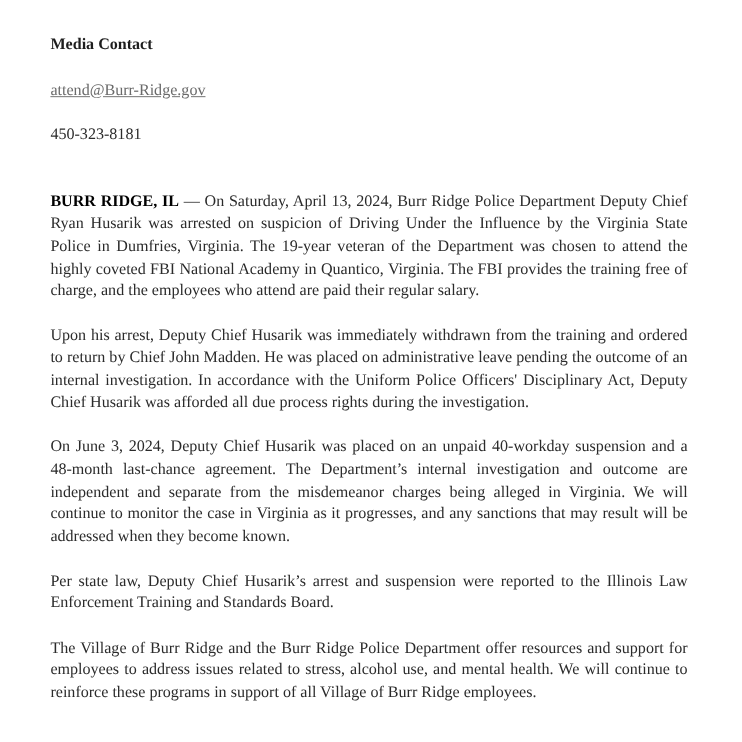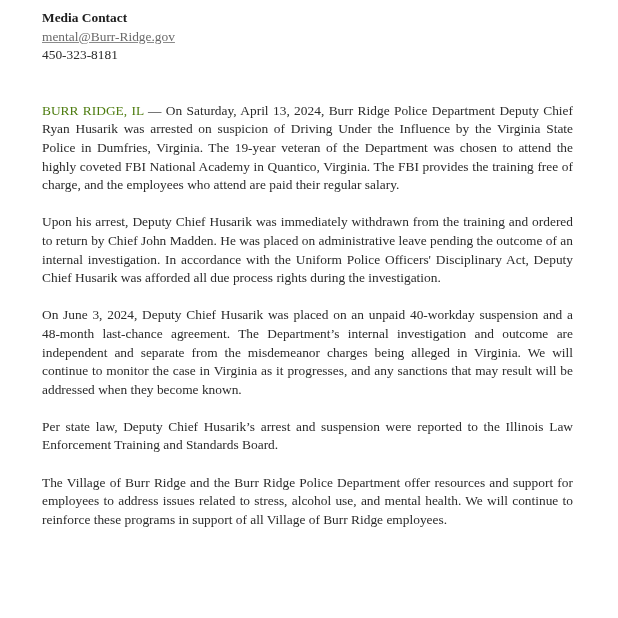--- a/index.html
+++ b/index.html
@@ -19,45 +19,45 @@
       position: absolute;
       left: 42px;
       top: 9px;
       width: 531px;
       font-size: 13.4px;
       line-height: 18.6px;
     }
     .contact-block, .release-block {
       margin: 0;
     }
-    .line { display: block; }
+    .line { display: block; margin-top: 19px; }
     .bold { font-weight: bold; color: #1e1e1e; }
     .email {
       color: #6a6a6a;
       text-decoration: underline;
       text-decoration-color: #8a8a8a;
     }
     .release-block { margin-top: 18.6px; }
     .body-section { margin-top: 37px; }
     .para {
       margin: 0 0 18.6px 0;
       text-align: justify;
       text-justify: inter-word;
     }
     .para.lead { text-align: justify; }
-    .dateline { font-weight: normal; color: #4d7c0f; }
+    .dateline { font-weight: bold; color: #000000; }
   </style>
 </head>
 <body>
 
 <div class="page">
 
   <div class="contact-block">
     <span class="line bold">Media Contact</span>
-    <span class="line"><a class="email">mental@Burr-Ridge.gov</a></span>
+    <span class="line"><a class="email">attend@Burr-Ridge.gov</a></span>
     <span class="line">450-323-8181</span>
   </div>
 
 
   <div class="body-section">
     <p class="para lead"><span class="dateline">BURR RIDGE, IL</span><span> — On Saturday, April 13, 2024, Burr Ridge Police Department Deputy Chief Ryan Husarik was arrested on suspicion of Driving Under the Influence by the Virginia State Police in Dumfries, Virginia. The 19-year veteran of the Department was chosen to attend the highly coveted FBI National Academy in Quantico, Virginia. The FBI provides the training free of charge, and the employees who attend are paid their regular salary.</span></p>
     <p class="para">Upon his arrest, Deputy Chief Husarik was immediately withdrawn from the training and ordered to return by Chief John Madden. He was placed on administrative leave pending the outcome of an internal investigation. In accordance with the Uniform Police Officers' Disciplinary Act, Deputy Chief Husarik was afforded all due process rights during the investigation.</p>
     <p class="para">On June 3, 2024, Deputy Chief Husarik was placed on an unpaid 40-workday suspension and a 48-month last-chance agreement. The Department’s internal investigation and outcome are independent and separate from the misdemeanor charges being alleged in Virginia. We will continue to monitor the case in Virginia as it progresses, and any sanctions that may result will be addressed when they become known.</p>
     <p class="para">Per state law, Deputy Chief Husarik’s arrest and suspension were reported to the Illinois Law Enforcement Training and Standards Board.</p>
     <p class="para">The Village of Burr Ridge and the Burr Ridge Police Department offer resources and support for employees to address issues related to stress, alcohol use, and mental health. We will continue to reinforce these programs in support of all Village of Burr Ridge employees.</p>

